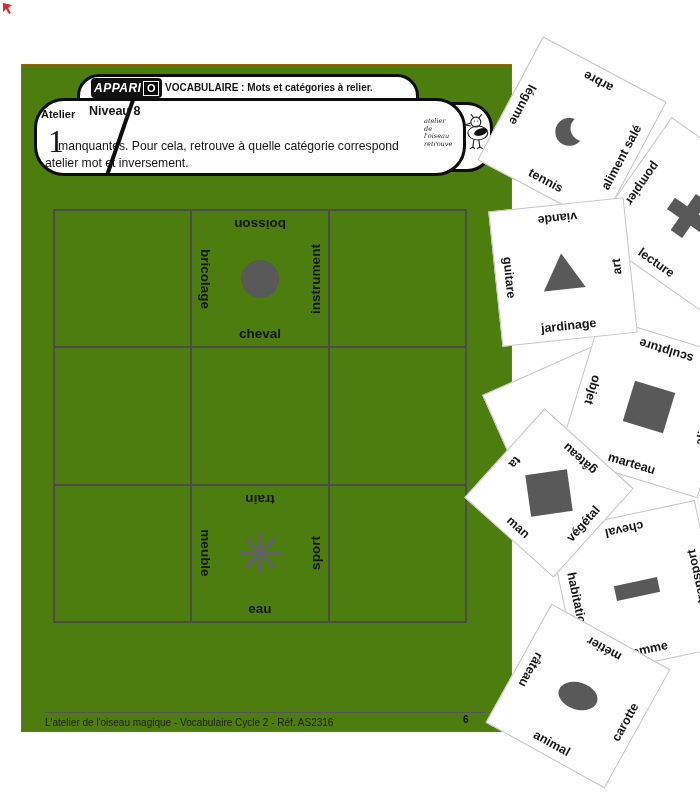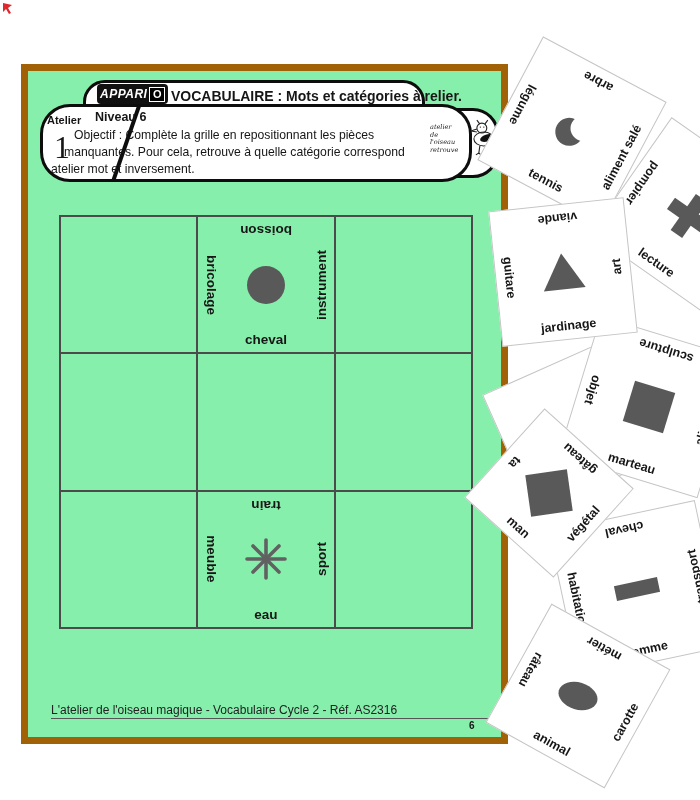--- a/index.html
+++ b/index.html
@@ -1,58 +1,58 @@
 <!DOCTYPE html>
 <html><head>
 <meta charset="utf-8">
 <style>
   html,body{margin:0;padding:0;background:#fff;}
   #canvas{position:relative;width:700px;height:800px;background:#fff;overflow:hidden;
           font-family:"Liberation Sans", sans-serif;color:#161616;}
 
   
   .page{position:absolute;left:21px;top:64px;width:473px;height:666px;
-        background:#86efac;border:7px solid #a16207;z-index:1;}
+        background:#4d7c0f;border:1px solid #a16207;z-index:1;padding-left:16px;}
   .abs{position:absolute;}
 
   
   .pill{position:absolute;background:#fff;border:3.5px solid #0d0d0d;box-sizing:border-box;}
   .pill-outer{left:34px;top:37px;width:437px;height:70px;border-radius:26px;z-index:1;border-width:3px;}
   .pill-top{left:55px;top:9px;width:342px;height:46px;border-radius:22px;z-index:2;}
   .pill-main{left:12px;top:33px;width:432px;height:78px;border-radius:30px;z-index:3;}
   .diag{left:110px;top:32px;width:3.5px;height:82px;background:#0d0d0d;z-index:4;
         transform:rotate(19deg);transform-origin:top center;}
   .hdr-txt{z-index:5;}
 
   .logo{left:69px;top:13px;height:20px;background:#111;border-radius:4px;
         display:flex;align-items:center;padding:0 3px;z-index:5;}
   .logo-text{color:#fff;font-weight:bold;font-style:italic;font-size:12px;letter-spacing:.5px;}
   .logo-o{margin-left:2px;border:1.5px solid #fff;background:#000;color:#fff;
           font-weight:bold;font-size:11px;line-height:13px;padding:0 2.5px;}
-  .title{left:143px;top:17px;font-weight:bold;font-size:14px;white-space:nowrap;}
+  .title{left:143px;top:17px;font-weight:bold;font-size:10px;white-space:nowrap;}
   .atelier-label{left:19px;top:43px;font-weight:bold;font-size:11px;}
   .atelier-num{left:26px;top:58px;font-family:"Liberation Serif",serif;font-size:32px;}
   .niveau{left:67px;top:39px;font-weight:bold;font-size:12.5px;}
   .obj{font-size:12.2px;white-space:nowrap;}
   .obj1{left:46px;top:57px;} .obj2{left:36px;top:74px;} .obj3{left:23px;top:91px;}
 
   .bird{left:402px;top:44px;width:70px;height:58px;z-index:6;display:flex;}
   .bird-text{font-family:"DejaVu Serif",serif;font-style:italic;font-size:6.5px;
              line-height:7.5px;color:#222;padding-top:9px;white-space:nowrap;}
   .bird-svg{margin-left:2px;margin-top:4px;}
 
   
   .grid{left:31px;top:144px;width:414px;height:414px;display:grid;
         grid-template-columns:repeat(3,1fr);grid-template-rows:repeat(3,1fr);
         border:1px solid #4b4b4b;box-sizing:border-box;}
   .cell{border:1px solid #4b4b4b;position:relative;}
 
   
   .foot-line{left:23px;top:647px;width:441px;height:1px;background:#555;}
-  .foot-cap{left:23px;top:632px;font-size:12px;color:#222;}
+  .foot-cap{left:23px;top:652px;font-size:10px;color:#222;}
   .foot-num{left:441px;top:649px;font-size:10px;font-weight:bold;}
 
   
   .card{position:absolute;background:#fff;border:1.5px solid #c5c5c5;box-sizing:border-box;}
   .c1{left:502px;top:61px;width:140px;height:140px;transform:rotate(28deg);z-index:6;}
   .c2{left:495px;top:204px;width:136px;height:136px;transform:rotate(-6deg);z-index:7;}
   .c3{left:618px;top:145px;width:142px;height:142px;transform:rotate(-55deg);z-index:3;}
   .c4{left:576px;top:334px;width:146px;height:146px;transform:rotate(17deg);z-index:5;}
   .c5{left:489px;top:433px;width:120px;height:120px;transform:rotate(42deg);z-index:9;}
   .c6{left:510px;top:628px;width:136px;height:136px;transform:rotate(29deg);z-index:8;}
@@ -103,22 +103,21 @@
     <div class="diag abs"></div>
 
     <div class="logo abs">
       <span class="logo-text">APPARI</span>
       <span class="logo-o">O</span>
     </div>
     <div class="title abs hdr-txt">VOCABULAIRE : Mots et catégories à relier.</div>
 
     <div class="atelier-label abs hdr-txt">Atelier</div>
     <div class="atelier-num abs hdr-txt">1</div>
-    <div class="niveau abs hdr-txt">Niveau 6</div>
-    <div class="obj obj1 abs hdr-txt">Objectif : Complète la grille en repositionnant les pièces</div>
+    <div class="niveau abs hdr-txt">Niveau 8</div>
     <div class="obj obj2 abs hdr-txt">manquantes. Pour cela, retrouve à quelle catégorie correspond</div>
     <div class="obj obj3 abs hdr-txt">atelier mot et inversement.</div>
 
     <div class="bird abs">
       <div class="bird-text">
         <div>atelier</div>
         <div>de</div>
         <div>l'oiseau</div>
         <div>retrouve</div>
       </div>

